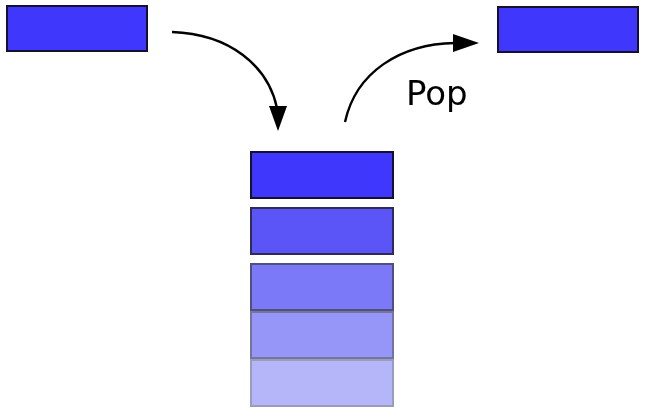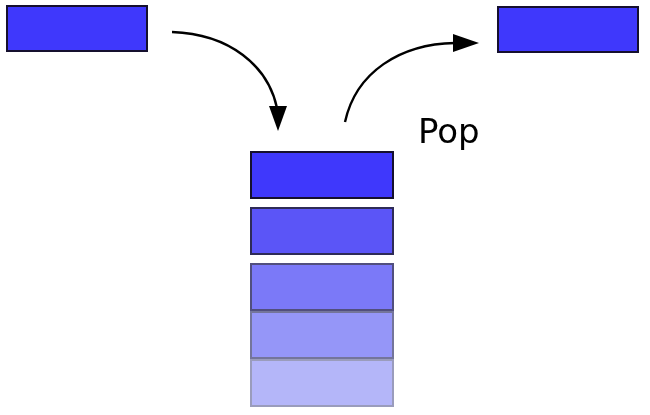--- a/index.html
+++ b/index.html
@@ -54,21 +54,21 @@
     <g>
       <path id="push-arrow-path" fill="none" stroke="#000000" stroke-width="2.4" d="M 172,32 C 230,34 268,66 277,108"></path>
       <polygon id="push-arrow-head" fill="#000000" points="269,106 287,106 278,131"></polygon>
     </g>
     <g>
       <path id="pop-arrow-path" fill="none" stroke="#000000" stroke-width="2.4" d="M 345,122 C 356,72 400,44 455,43"></path>
       <polygon id="pop-arrow-head" fill="#000000" points="453,34 453,52 479,43"></polygon>
     </g>
   </svg>
 
-  <div class="label" id="pop-label" style="left: 418px; top: 76px; margin-top: 38px;">Pop</div>
+  <div class="label" id="pop-label" style="left: 406px; top: 76px;">Pop</div>
 
   <div id="stack-container">
       <div class="box" style="left: 250px; top: 151px; width: 144px; height: 48px; background: rgb(63, 56, 252); border-color: rgb(21, 16, 46);"></div>
       <div class="box" style="left: 250px; top: 207px; width: 144px; height: 48px; background: rgb(91, 85, 247); border-color: rgb(46, 43, 87);"></div>
       <div class="box" style="left: 250px; top: 263px; width: 144px; height: 48px; background: rgb(123, 121, 248); border-color: rgb(81, 79, 126);"></div>
       <div class="box" style="left: 250px; top: 311px; width: 144px; height: 48px; background: rgb(149, 150, 248); border-color: rgb(116, 117, 155);"></div>
       <div class="box" style="left: 250px; top: 359px; width: 144px; height: 48px; background: rgb(180, 182, 249); border-color: rgb(154, 156, 188);"></div>
     </div>
 
 </div>

